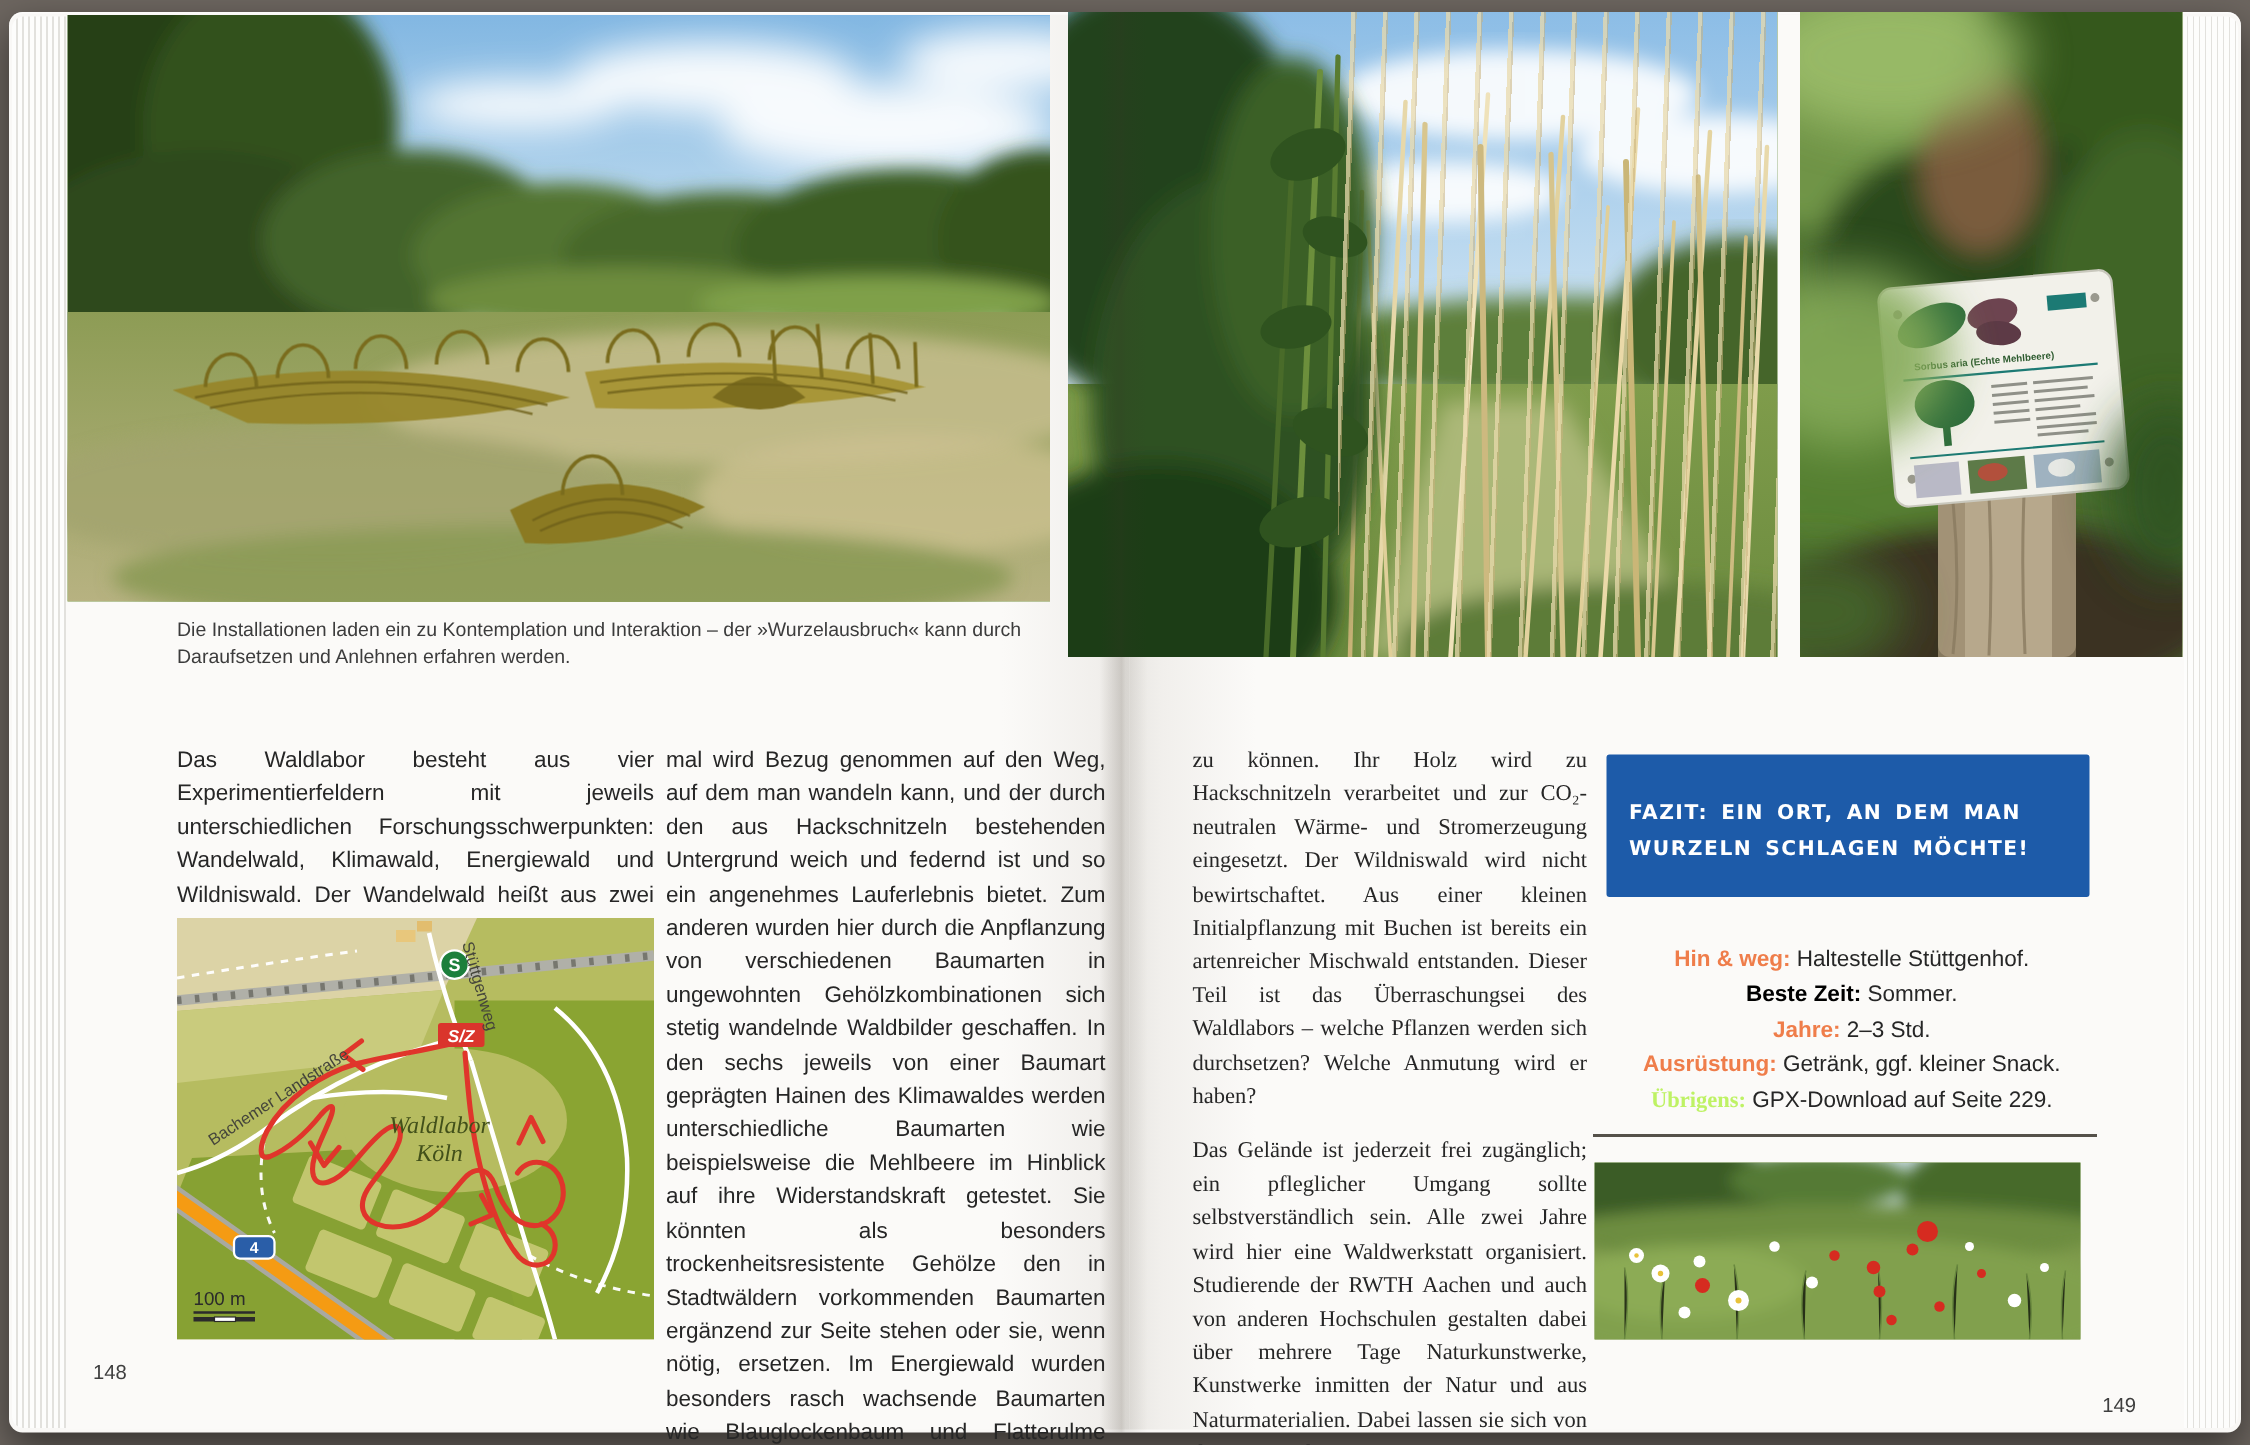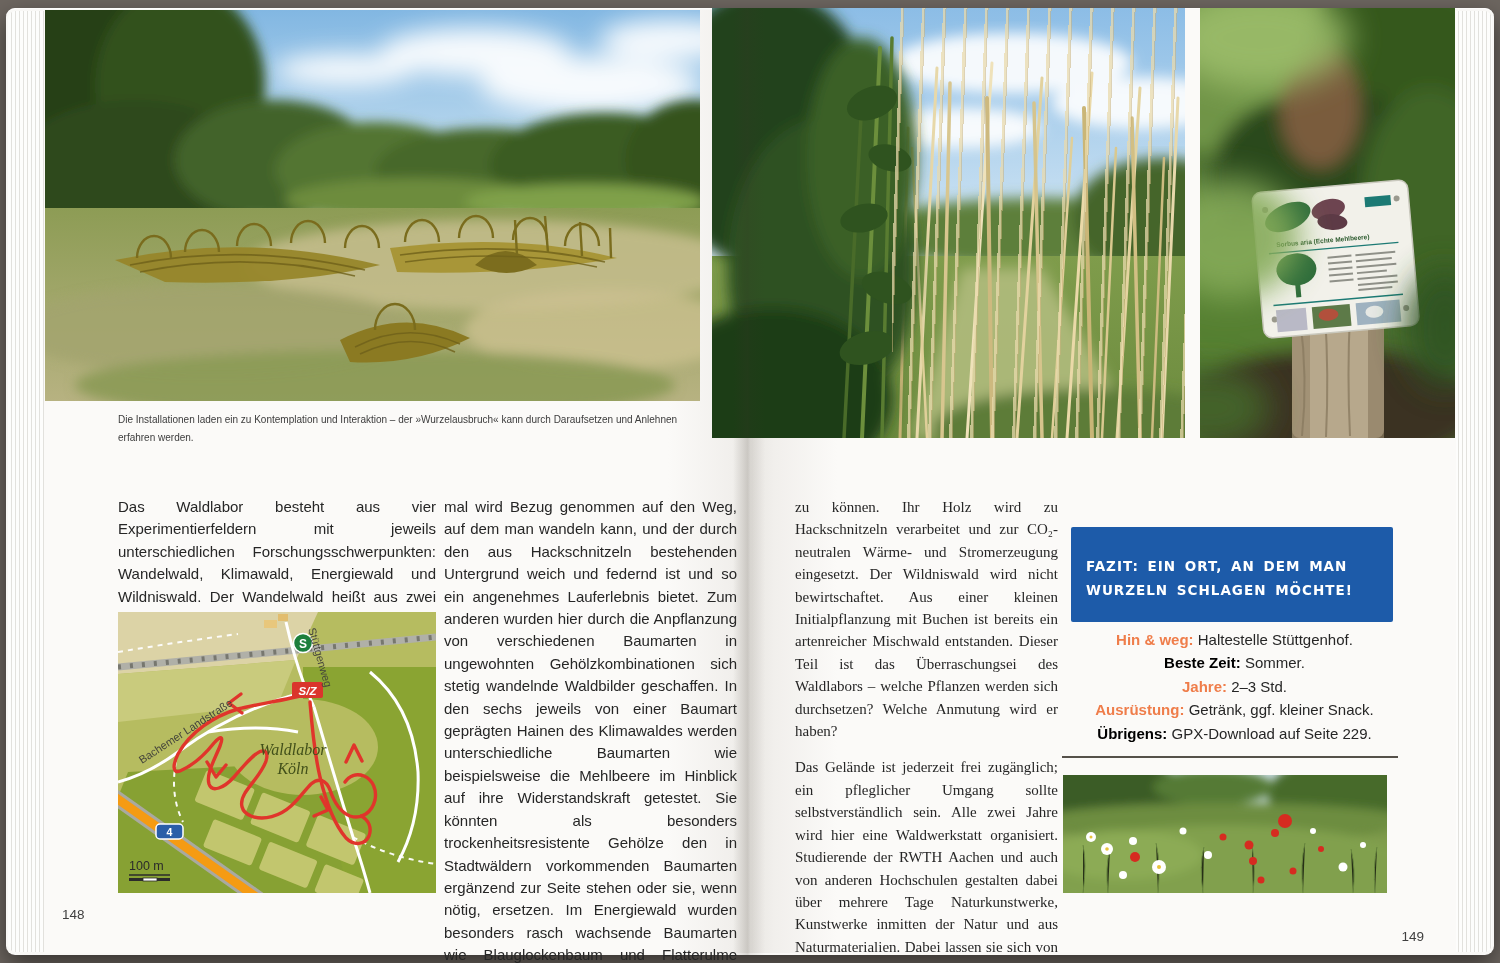--- a/index.html
+++ b/index.html
@@ -9,29 +9,29 @@
         box-shadow:0 10px 26px rgba(0,0,0,.5), inset 0 1px 0 rgba(255,255,255,.6);}
   .edge{position:absolute;top:3px;bottom:3px;background:repeating-linear-gradient(90deg,#fdfdfc 0 3px,#e2e1dd 3px 4px);}
   .edge-left{left:2px;width:36px;border-radius:8px 0 0 8px;}
   .edge-right{right:2px;width:37px;border-radius:0 8px 8px 0;}
   .page-left{position:absolute;left:38px;top:2px;width:709px;height:943px;background:linear-gradient(to right,#fbfaf8 0 88%,#f1efec 97%,#e8e6e2);}
   .page-right{position:absolute;left:747px;top:2px;width:703px;height:943px;background:linear-gradient(to left,#fbfaf8 0 88%,#f1efec 97%,#e9e7e3);}
   .gutter{position:absolute;left:733px;top:8px;width:32px;height:947px;pointer-events:none;
           background:linear-gradient(to right,rgba(0,0,0,0),rgba(60,50,40,.18) 46%,rgba(60,50,40,.10) 54%,rgba(0,0,0,0));}
   .photo{position:absolute;overflow:hidden;background:#7d9a4a;}
   .photo svg{display:block;}
-  .caption{position:absolute;left:118px;top:411px;width:592px;font-size:10px;line-height:17.5px;color:#3c3c3c;}
+  .caption{position:absolute;left:118px;top:411px;width:592px;font-size:13px;line-height:17.5px;color:#3c3c3c;}
   .body-text{position:absolute;font-size:15px;line-height:22.4px;color:#262626;text-align:justify;}
   .body-text p{margin:0 0 14px 0;font-family:Liberation Serif, serif;}
   .col1L{left:118px;top:496px;width:318px;}
   .col2L{left:444px;top:496px;width:293px;}
   .col1R{left:795px;top:496px;width:263px;}
   .map{position:absolute;left:118px;top:612px;width:318px;height:281px;}
   .fazit{position:absolute;left:1071px;top:503px;width:322px;height:95px;border-radius:2px;
-         display:flex;align-items:center;padding:6px 10px 0 15px;margin-top:24px;}
+         display:flex;align-items:center;padding:6px 10px 0 15px;}
   .fazit span{font-family:"DejaVu Sans","Liberation Sans",sans-serif;font-weight:700;text-transform:uppercase;
               font-size:13.5px;letter-spacing:1px;line-height:24px;word-spacing:3px;}
   .infolist{position:absolute;left:1071px;top:631px;width:327px;font-size:15px;line-height:17px;color:#262626;text-align:center;}
   .inforow{margin-bottom:6.4px;}
   .inforow b{font-weight:700;}
   .rule{position:absolute;left:1062px;top:756px;width:336px;height:2px;background:#55514a;}
   .pagenum{position:absolute;font-size:13.5px;color:#3f3f3f;}
   .pn-left{left:62px;top:907px;}
   .pn-right{left:1360px;top:929px;width:64px;text-align:right;}
   .sticks-overlay{position:absolute;top:0;bottom:0;pointer-events:none;}
@@ -378,21 +378,21 @@
     </div>
     <div class="inforow">
       <b style="color:#ef7d4a;">Jahre:</b>
       <span>2–3 Std.</span>
     </div>
     <div class="inforow">
       <b style="color:#ef7d4a;margin-top:24px;">Ausrüstung:</b>
       <span>Getränk, ggf. kleiner Snack.</span>
     </div>
     <div class="inforow">
-      <b style="color:#000000;">Übrigens:</b>
+      <b style="color:#bef264;font-family:Liberation Serif, serif;">Übrigens:</b>
       <span>GPX-Download auf Seite 229.</span>
     </div>
   </div>
 
   <div class="rule"></div>
 
   <div class="photo" style="left:1063px;top:775px;width:324px;height:118px;">
     <svg width="324" height="118" viewBox="0 0 324 118">
       <defs>
           <filter id="b5">

